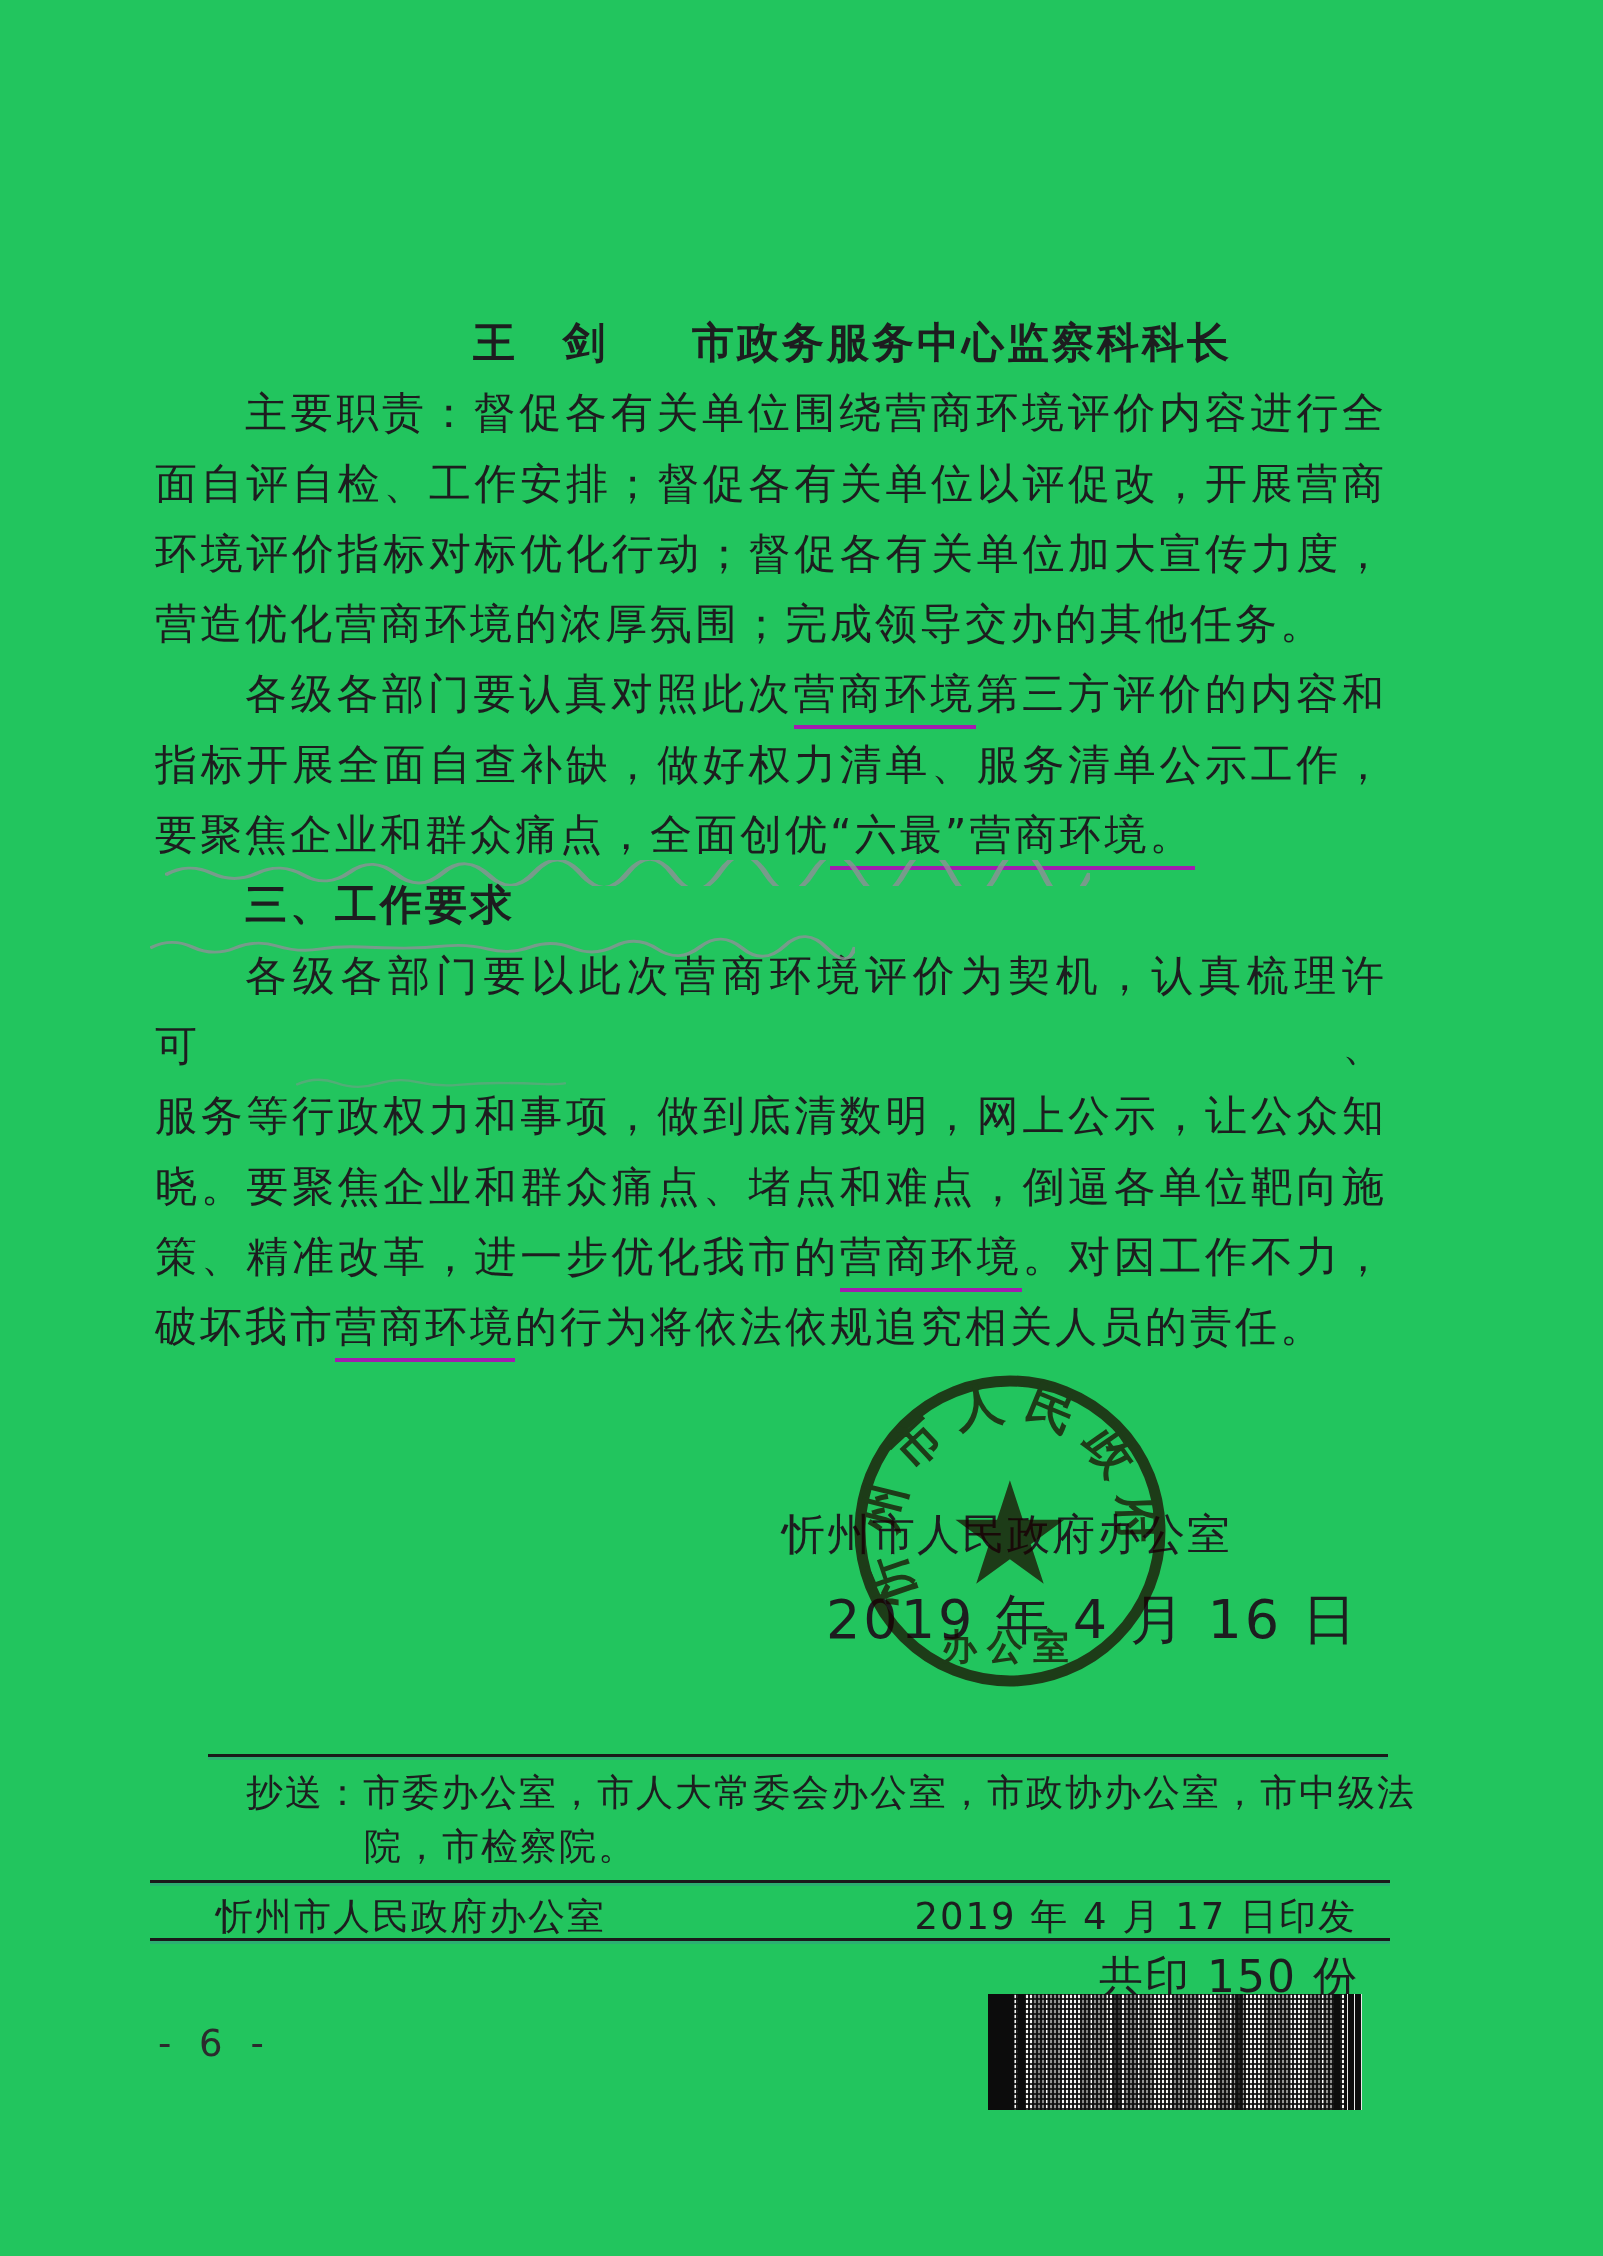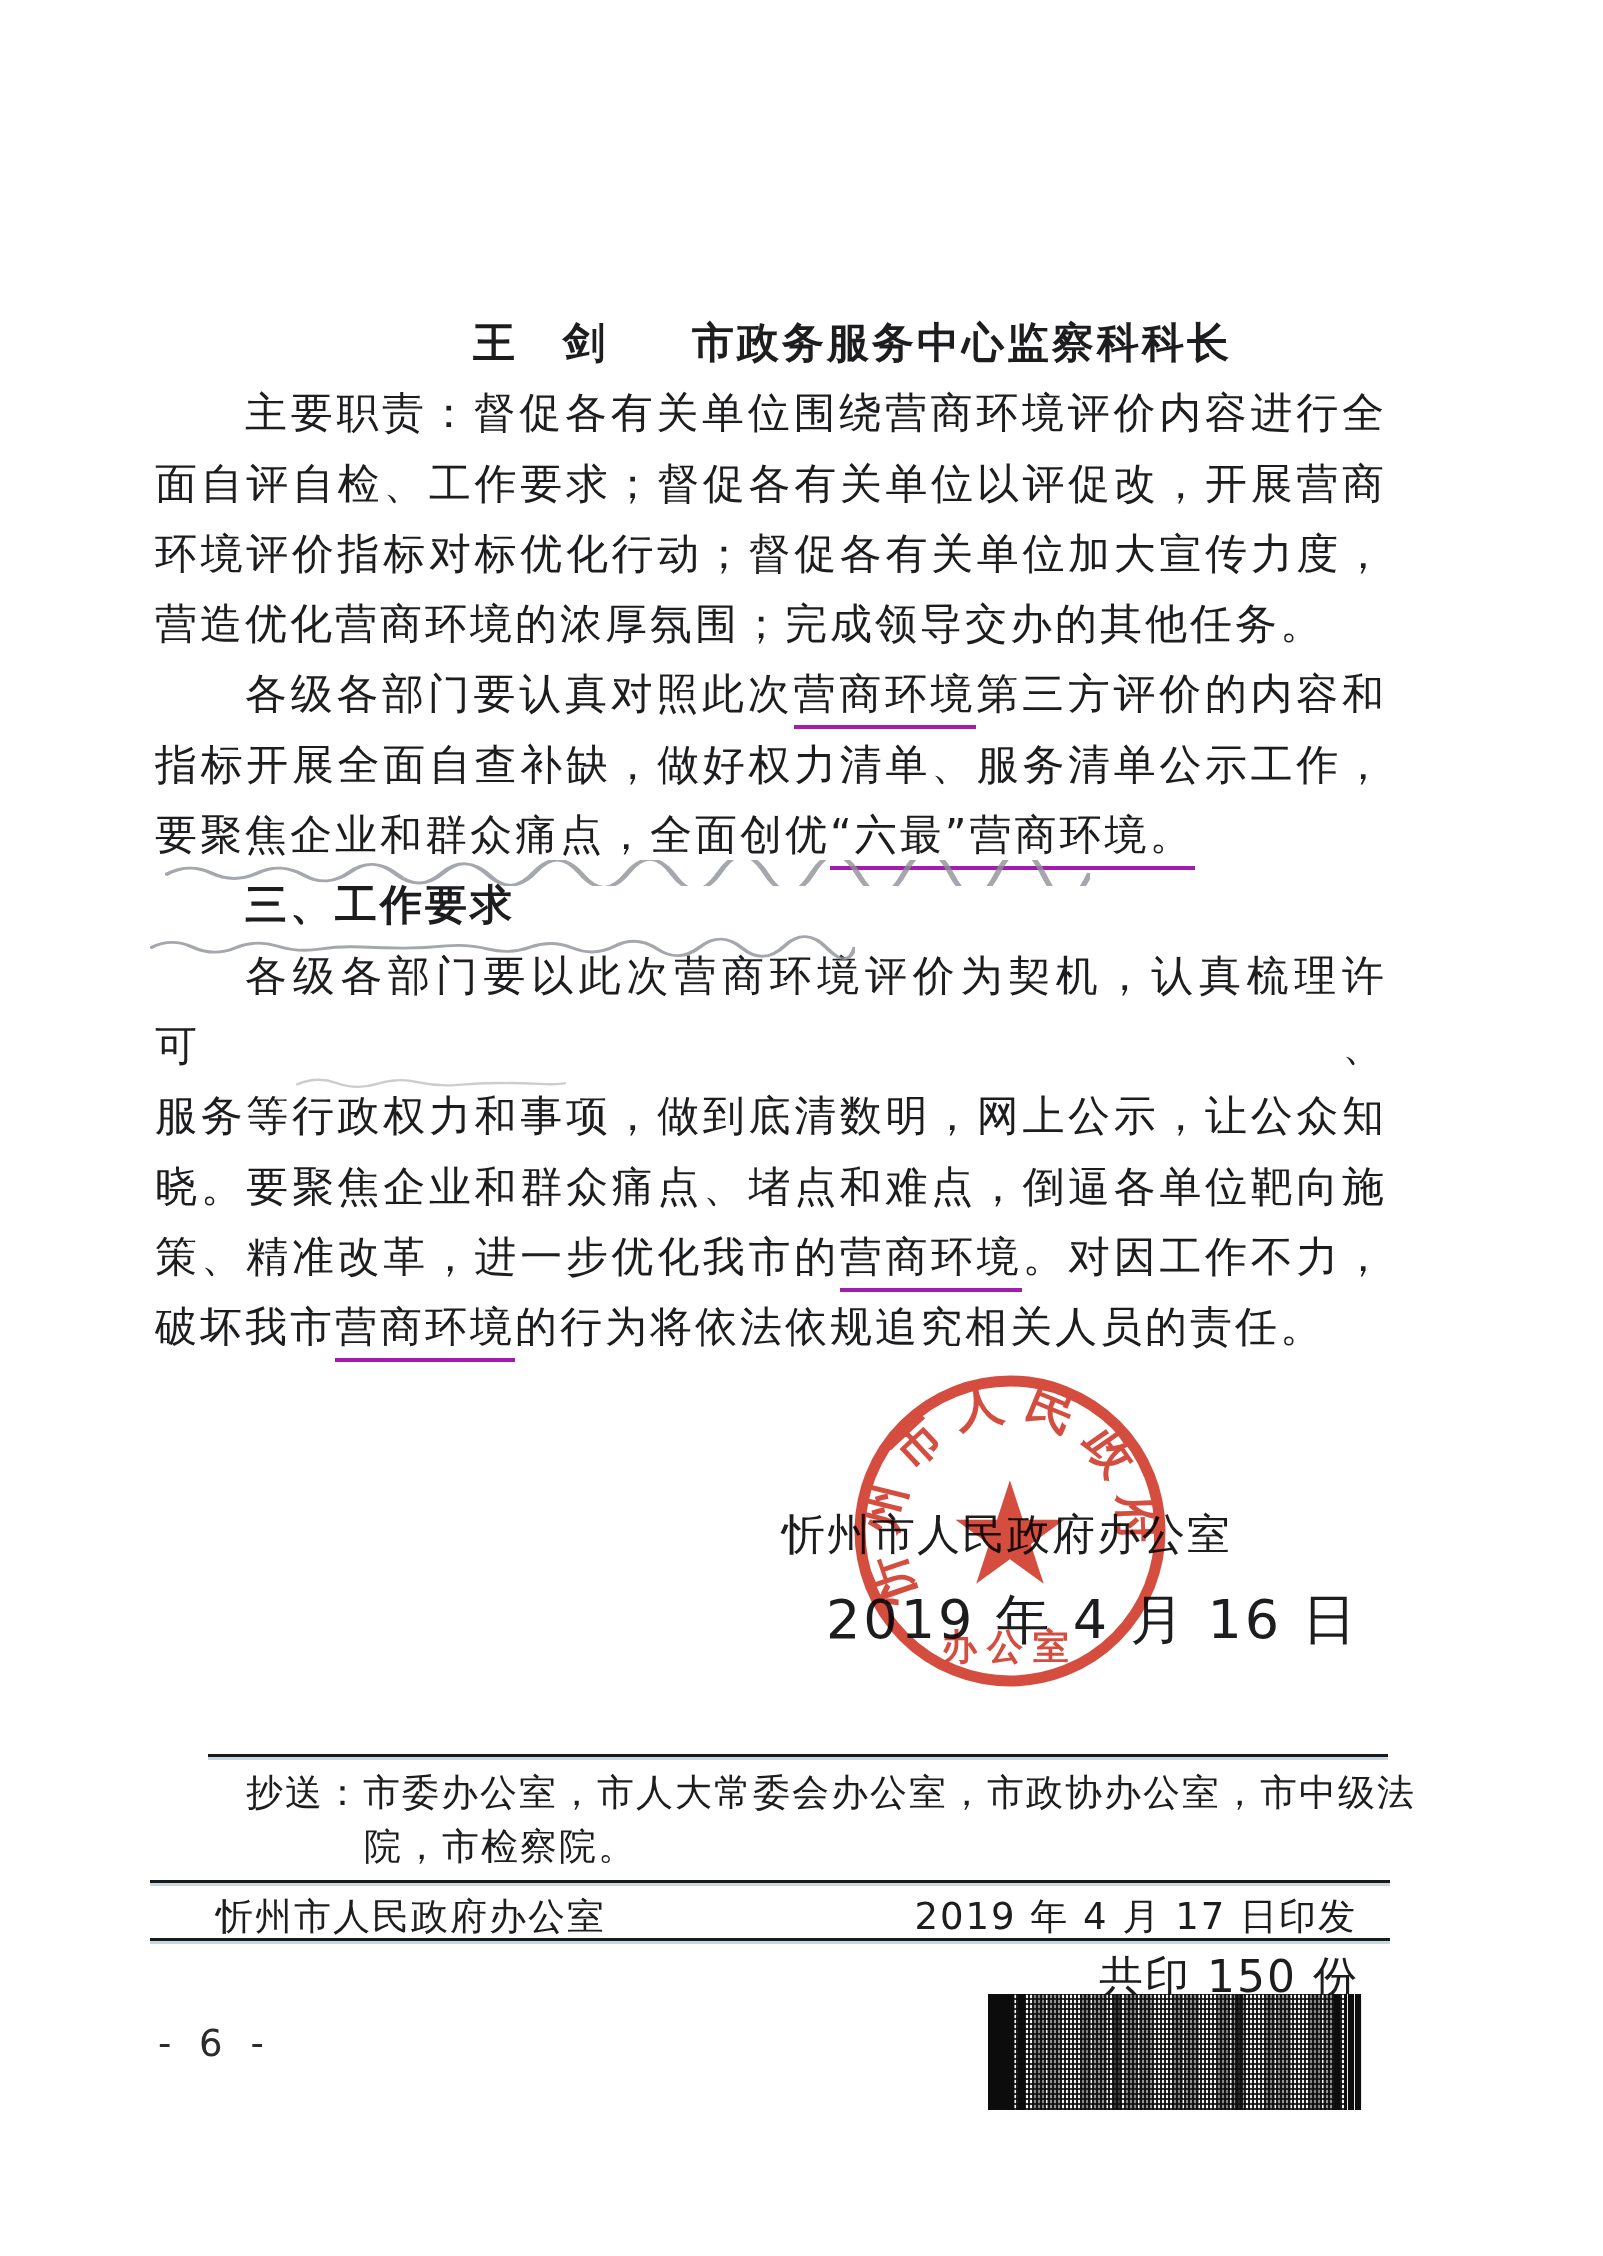--- a/index.html
+++ b/index.html
@@ -1,19 +1,19 @@
 <!DOCTYPE html>
 <html><head>
 <meta charset="utf-8">
 <style>
   * { margin:0; padding:0; box-sizing:border-box; }
   html,body { background:#e8e8e8; }
   .page {
     position:relative; width:1603px; height:2256px; margin:0 auto;
-    background:#ffffff; overflow:hidden;
+    background:#22c55e; overflow:hidden;
     font-family:"DejaVu Sans","Liberation Sans",sans-serif;
     color:#1d1d1f;
   }
   
   .doc-body {
     position:absolute; top:308px; left:155px; width:1232px;
     font-size:42px; letter-spacing:3px; line-height:70.3px;
     text-align:justify;
   }
   .line { position:relative; white-space:nowrap; }
@@ -80,21 +80,21 @@
 <body>
 
 <div class="page">
 
   <main class="doc-body">
     <div class="line name-line">
       <span class="bold">王　剑</span><span class="bold name-title">市政务服务中心监察科科长</span>
     </div>
 
     <div class="line indent stretch">主要职责：督促各有关单位围绕营商环境评价内容进行全</div>
-    <div class="line stretch">面自评自检、工作要求；督促各有关单位以评促改，开展营商</div>
+    <div class="line stretch">面自评自检、工作安排；督促各有关单位以评促改，开展营商</div>
     <div class="line stretch">环境评价指标对标优化行动；督促各有关单位加大宣传力度，</div>
     <div class="line">营造优化营商环境的浓厚氛围；完成领导交办的其他任务。</div>
 
 
     <div class="line indent stretch"><span>各级各部门要认真对照此次</span><span class="mark-red">营商环境</span><span>第三方评价的内容和</span></div>
     <div class="line stretch">指标开展全面自查补缺，做好权力清单、服务清单公示工作，</div>
     <div class="line"><span>要聚焦企业和群众痛点，</span><span>全面创优</span><span class="mark-red">“六最”营商环境。</span></div>
 
     <div class="line indent heading">三、工作要求</div>
 

